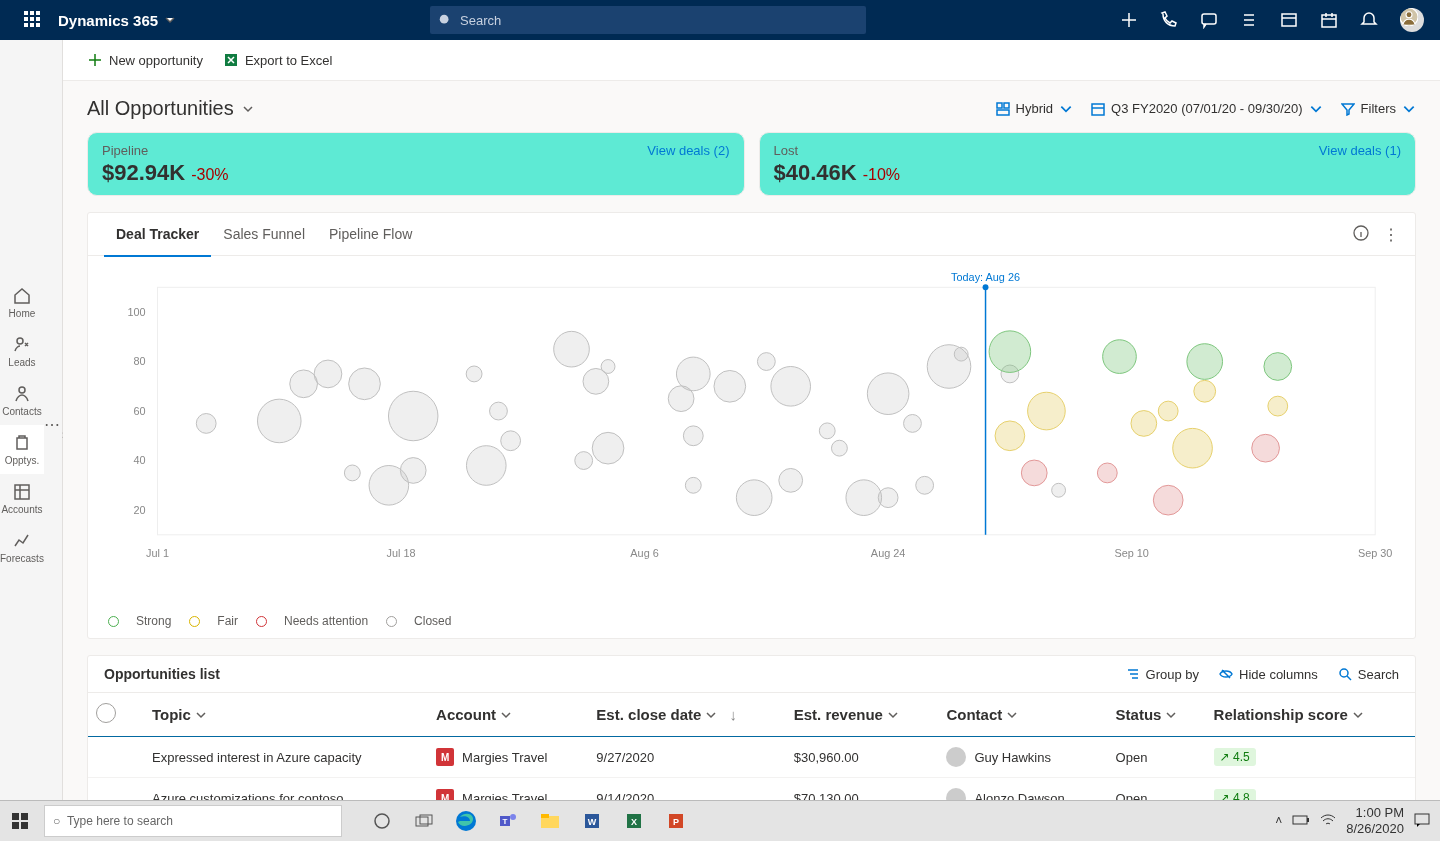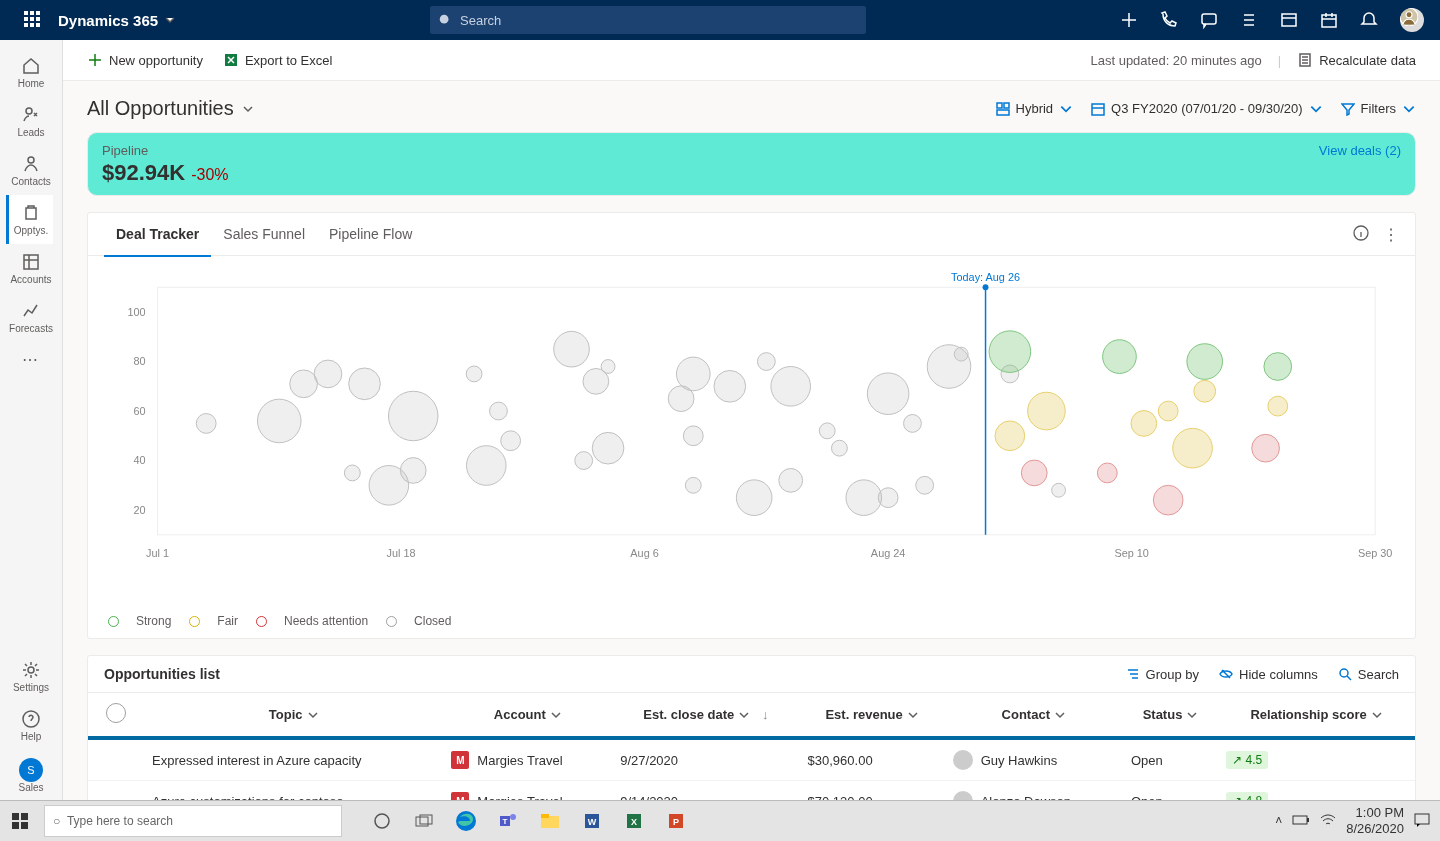--- a/index.html
+++ b/index.html
@@ -8,21 +8,21 @@
 .topbar .waffle span{background:#fff}
 .topbar .brand{font-size:15px;font-weight:600;display:flex;align-items:center;gap:6px}
 .topbar .brand svg{fill:#fff}
 .topbar .search{flex:0 0 420px;margin:0 auto;background:#1b4270;border-radius:2px;height:28px;display:flex;align-items:center;padding:0 8px;color:#c8d1e0}
 .topbar .search svg{width:14px;height:14px;fill:#c8d1e0;margin-right:8px}
 .topbar .right-icons{margin-left:auto;display:flex;align-items:center;gap:22px;padding-right:8px}
 .topbar .right-icons .ic{width:18px;height:18px;display:flex;align-items:center;justify-content:center}
 .topbar .right-icons svg{width:18px;height:18px;fill:none;stroke:#fff;stroke-width:1.5}
 .topbar .avatar{width:24px;height:24px;border-radius:50%;background:#ddd;overflow:hidden}
 .main{display:flex;height:calc(100% - 80px)}
-.leftnav{width:62px;background:#f5f5f5;border-right:1px solid #e1dfdd;display:flex;flex-direction:column;align-items:center;padding-top:8px}
+.leftnav{width:62px;background:#f5f5f5;border-right:1px solid #e1dfdd;display:flex;flex-direction:row;align-items:center;padding-top:8px}
 .leftnav .navitem{display:flex;flex-direction:column;align-items:center;font-size:10px;color:#605e5c;padding:8px 0;width:100%;cursor:pointer}
 .leftnav .navitem.active{background:#fff;border-left:3px solid #0078d4;margin-left:-3px}
 .leftnav .navitem svg{width:20px;height:20px;fill:none;stroke:#605e5c;stroke-width:1.5;margin-bottom:2px}
 .leftnav .spacer{flex:1}
 .leftnav .avatar-sm{width:24px;height:24px;border-radius:50%;background:#0078d4;color:#fff;display:flex;align-items:center;justify-content:center;font-size:11px}
 .content{flex:1;overflow:auto;background:#faf9f8;height:100%}
 .submenu{background:#fff;border-bottom:1px solid #edebe9;height:40px;display:flex;align-items:center;padding:0 24px;gap:20px}
 .submenu .btn{display:flex;align-items:center;gap:6px;color:#323130;cursor:pointer}
 .submenu .btn.green svg{stroke:#107c10}
 .submenu svg{width:16px;height:16px;fill:none;stroke:#605e5c;stroke-width:1.5}
@@ -50,21 +50,21 @@
 .legend{display:flex;gap:18px;padding:4px 20px 10px;font-size:12px;color:#605e5c}
 .legend .it{display:flex;align-items:center;gap:17px}
 .legend .dot{width:9px;height:9px;border-radius:50%;border:1.5px solid}
 .listbox{margin:16px 24px 0;background:#fff;border:1px solid #edebe9;border-radius:3px}
 .listhead{display:flex;align-items:center;padding:10px 16px;border-bottom:1px solid #edebe9}
 .listhead h3{margin:0;font-size:14px;font-weight:600}
 .listhead .lactions{margin-left:auto;display:flex;gap:20px;color:#323130;font-size:13px}
 .listhead .lactions .la{display:flex;align-items:center;gap:6px;cursor:pointer}
 .listhead .lactions svg{width:14px;height:14px;fill:none;stroke:#0078d4;stroke-width:1.5}
 .tbl{width:100%;border-collapse:collapse}
-.tbl th{text-align:center;font-weight:600;font-size:13px;padding:10px 8px;color:#323130;border-bottom:4px solid #0369a1}
+.tbl th{text-align:left;font-weight:600;font-size:15px;padding:10px 8px;color:#323130;border-bottom:1px solid #0369a1}
 .tbl th .sort{display:inline-flex;align-items:center;gap:4px}
 .tbl td{padding:10px 8px;font-size:13px;color:#323130;border-bottom:1px solid #f3f2f1}
 .badge{background:#dff6dd;color:#107c10;border-radius:3px;padding:2px 6px;font-size:12px;display:inline-flex;align-items:center;gap:3px}
 .acct{display:flex;align-items:center;gap:8px}
 .acct .logo{width:18px;height:18px;background:#d13438;border-radius:2px;color:#fff;font-size:10px;display:flex;align-items:center;justify-content:center;font-weight:bold}
 .contact{display:flex;align-items:center;gap:8px}
 .contact .av{width:20px;height:20px;border-radius:50%;background:#ccc}
 .chev{width:12px;height:12px;fill:none;stroke:#605e5c;stroke-width:1.5}
 .circle-check{width:18px;height:18px;border:1px solid #a19f9d;border-radius:50%;display:inline-flex;align-items:center;justify-content:center}
 .taskbar{position:fixed;bottom:0;left:0;right:0;height:40px;background:#e4e4e4;border-top:1px solid #bbb;display:flex;align-items:center;font-size:12px}
@@ -228,31 +228,20 @@
           </svg>
           <span>New opportunity</span>
         </div>
       <div class="btn">
           <svg viewBox="0 0 16 16">
             <rect x="2" y="2" width="12" height="12" fill="#107c41" stroke="none"></rect>
             <path d="M5 5l6 6M11 5l-6 6" stroke="#fff"></path>
           </svg>
           <span>Export to Excel</span>
         </div>
-      <div class="right">
-        <span>Last updated: 20 minutes ago</span>
-        <span style="color:#ccc">|</span>
-        <div class="btn">
-            <svg viewBox="0 0 16 16">
-              <rect x="3" y="2" width="10" height="12"></rect>
-              <path d="M5 5h6M5 8h6M5 11h6"></path>
-            </svg>
-            <span>Recalculate data</span>
-          </div>
-      </div>
     </div>
 
     <div class="pagehead">
       <h1>
           <span>All Opportunities</span>
           <svg class="chev" viewBox="0 0 12 12">
             <path d="M2 4l4 4 4-4"></path>
           </svg>
         </h1>
       <div class="pills">
@@ -291,20 +280,30 @@
 
     <div class="cards" id="metric-cards">
         <div class="card">
           <div class="top">
             <span>Pipeline</span>
             <a>View deals (2)</a>
           </div>
           <div class="val">
             <span>$92.94K</span>
             <span class="delta neg">-30%</span>
+          </div>
+        </div>
+        <div class="card">
+          <div class="top">
+            <span>Lost</span>
+            <a>View deals (1)</a>
+          </div>
+          <div class="val">
+            <span>$40.46K</span>
+            <span class="delta neg">-10%</span>
           </div>
         </div>
       </div>
 
     <div class="chartbox">
       <div class="tabbar">
         <div id="chart-tabs-slot" style="display:flex;height:100%">
             <div class="tab active">Deal Tracker</div>
             <div class="tab">Sales Funnel</div>
             <div class="tab">Pipeline Flow</div>

